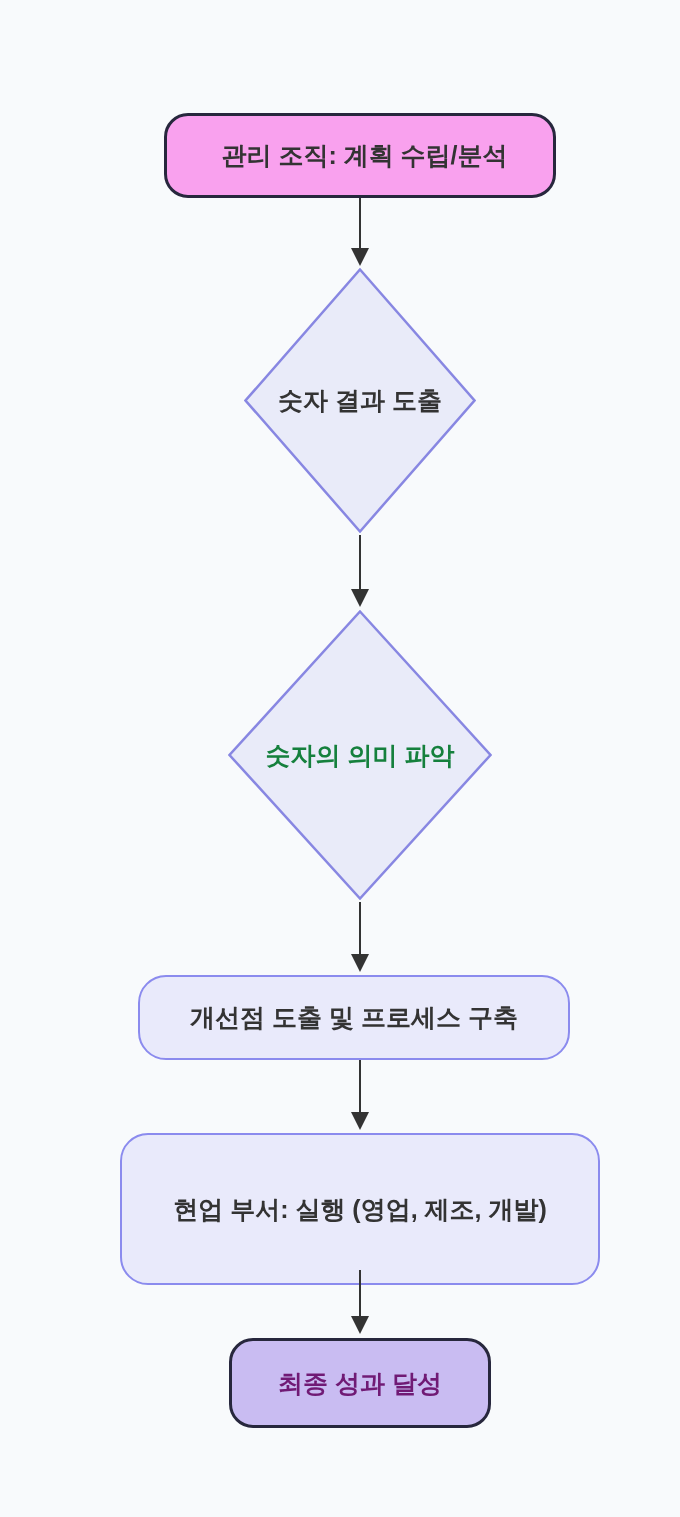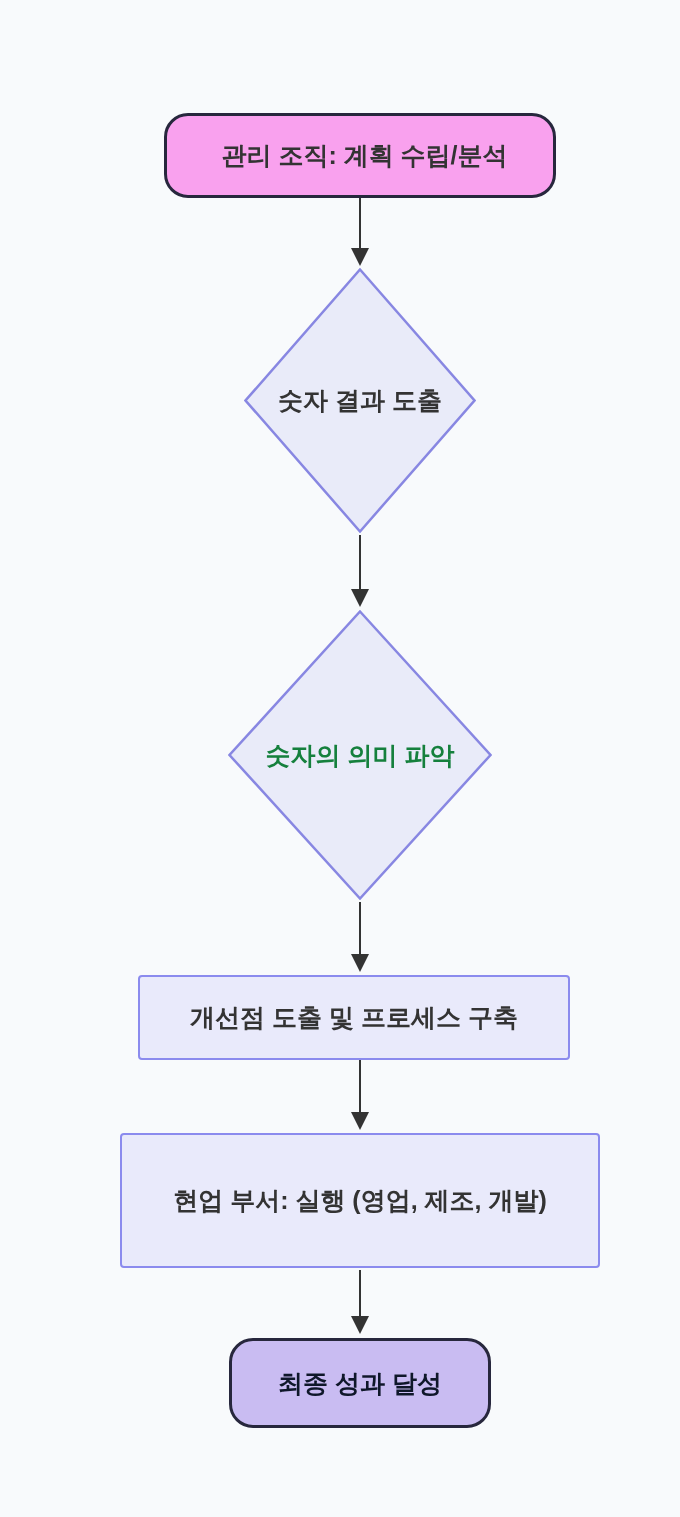--- a/index.html
+++ b/index.html
@@ -30,25 +30,25 @@
     border-style: solid;
     line-height: 1.45;
     padding: 0 20px;
   }
   .node.rounded-dark {
     border-width: 3px;
     border-radius: 24px;
   }
   .node.rounded-purple {
     border-width: 2px;
-    border-radius: 4px;
+    border-radius: 28px;
   }
   .node-start   { left: 164px; top: 113px;  width: 392px; height: 85px;  }
   .node-proc1   { left: 138px; top: 975px;  width: 432px; height: 85px;  }
-  .node-proc2   { left: 120px; top: 1133px; width: 480px; height: 135px; text-align: right; }
+  .node-proc2   { left: 120px; top: 1133px; width: 480px; height: 152px; text-align: right; }
   .node-end     { left: 229px; top: 1338px; width: 262px; height: 90px;  }
 
   .diamond {
     position: absolute;
   }
   .diamond-1 { left: 244px; top: 268px; width: 232px; height: 265px; }
   .diamond-2 { left: 228px; top: 610px; width: 264px; height: 290px; }
   .diamond svg {
     position: absolute;
     inset: 0;
@@ -142,15 +142,15 @@
     <div class="head" style="border-top-color: rgb(51, 51, 51);"></div>
   </div>
 
   <div class="node rounded-purple node-proc2" style="background-color: rgb(233, 234, 251); border-color: rgb(139, 139, 238); color: rgb(51, 51, 51);">현업 부서: 실행 (영업, 제조, 개발)</div>
 
   <div class="arrow arrow-5">
     <div class="line" style="background-color: rgb(51, 51, 51);"></div>
     <div class="head" style="border-top-color: rgb(51, 51, 51);"></div>
   </div>
 
-  <div class="node rounded-dark node-end" style="background-color: rgb(201, 188, 242); border-color: rgb(39, 39, 61); color: #0f172a;">최종 성과 달성</div>
+  <div class="node rounded-dark node-end" style="background-color: rgb(201, 188, 242); border-color: rgb(39, 39, 61); color: #701a75;">최종 성과 달성</div>
 
 </div>
 
 </body></html>

